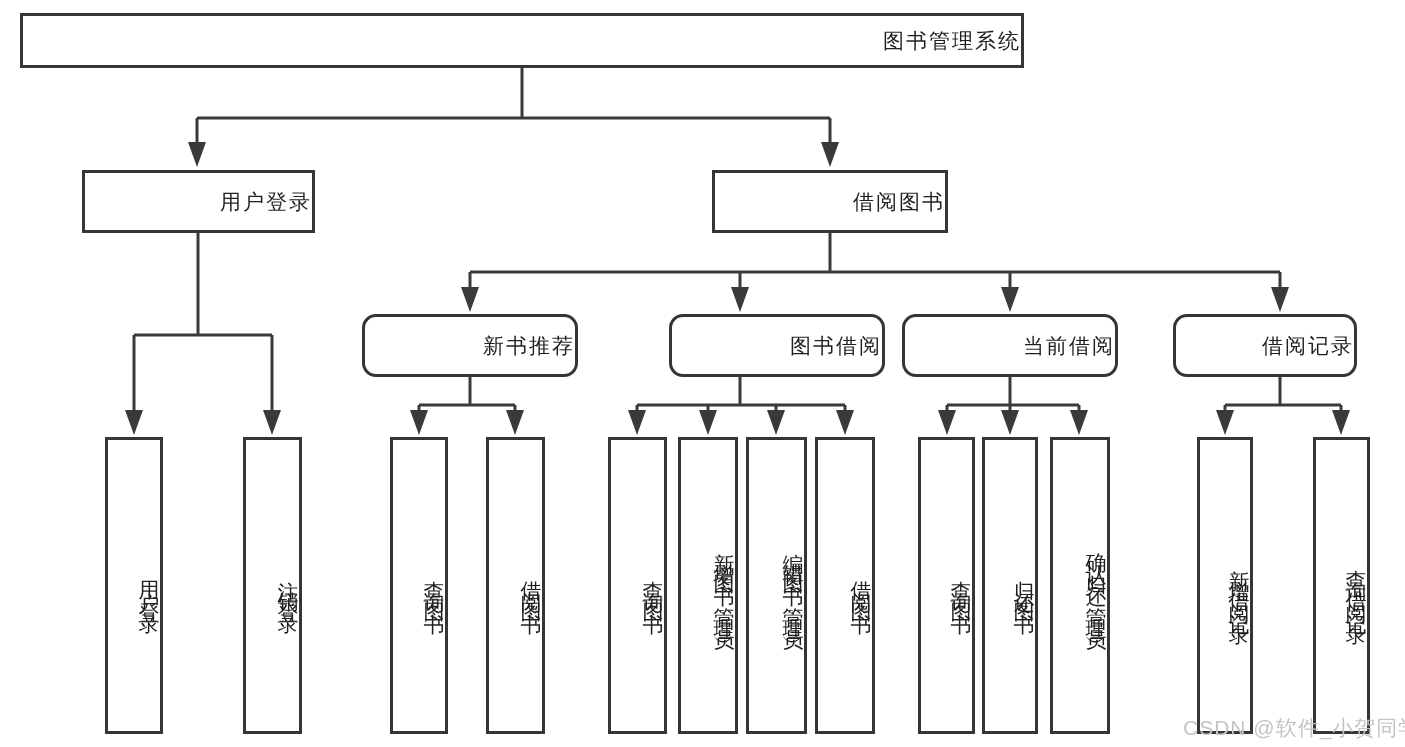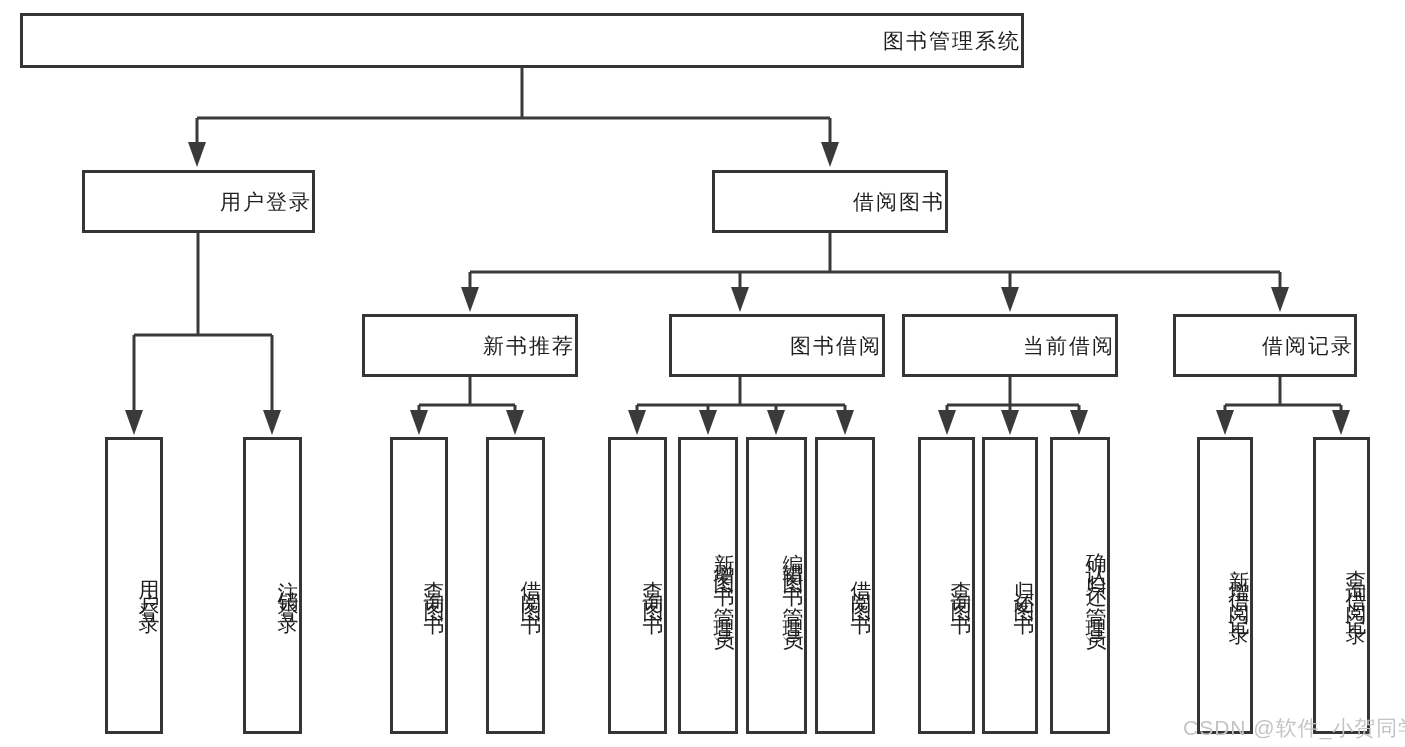--- a/index.html
+++ b/index.html
@@ -35,21 +35,21 @@
     box-sizing: border-box;
     background: var(--c-box-fill, #ffffff);
     border: 3px solid var(--c-box-border, #353535);
     display: flex;
     align-items: center;
     justify-content: flex-end;
     color: var(--c-text, #1f1f1f);
   }
   .lvl1 { left: 20px;  top: 13px;  width: 1004px; height: 55px; }
   .lvl2 { top: 170px; height: 63px; }
-  .lvl3 { top: 314px; height: 63px; }
+  .lvl3 { top: 314px; height: 63px; border-radius: 14px; }
   .leaf { top: 437px; height: 297px; }
   .hlabel {
     font-size: 21px;
     letter-spacing: 2px;
     white-space: nowrap;
   }
   .vtext {
     writing-mode: vertical-rl;
     text-orientation: mixed;
     font-size: 21px;

